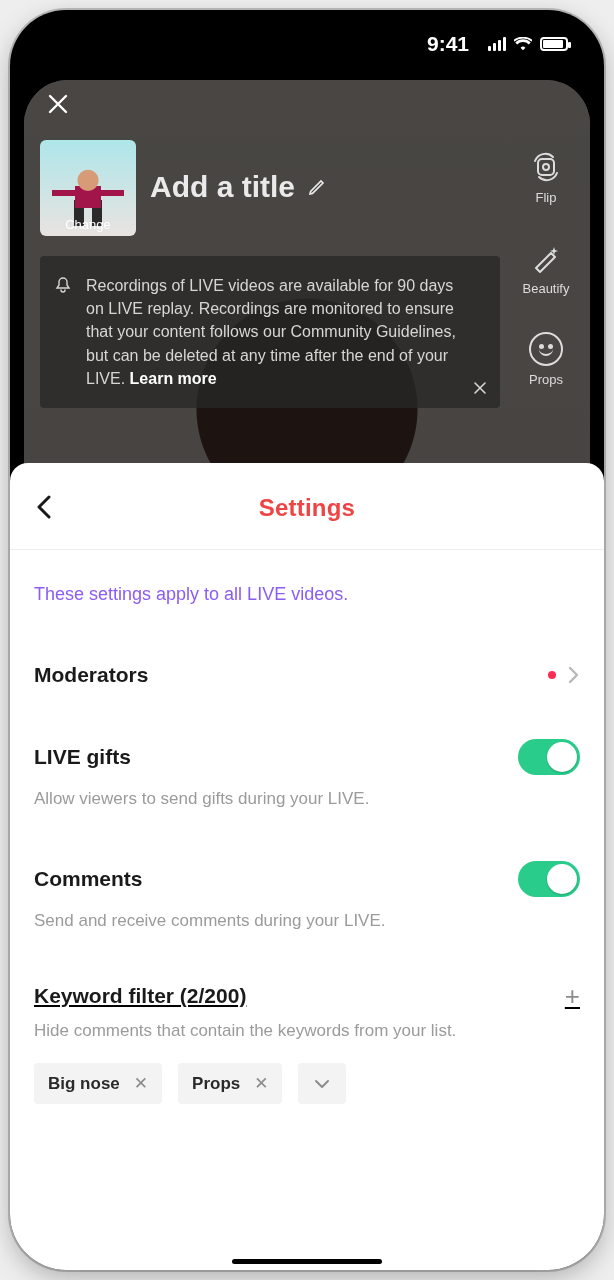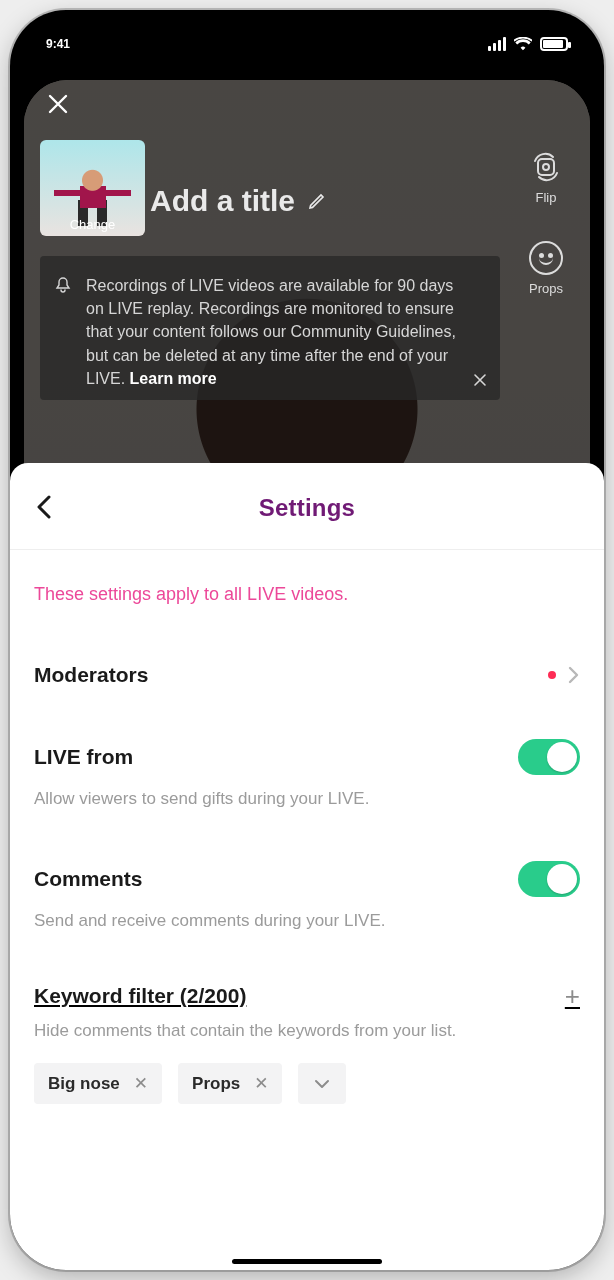--- a/index.html
+++ b/index.html
@@ -12,24 +12,24 @@
     background: #000;
     border-radius: 56px;
     box-shadow: 0 0 0 2px rgba(0,0,0,0.2), 0 8px 24px rgba(0,0,0,0.25);
     overflow: hidden;
   }
 
   
   .statusbar {
     position: absolute; left: 0; right: 0; top: 16px;
     height: 36px;
-    display: flex; align-items: center; justify-content: space-between;
+    display: flex; align-items: center; justify-content: flex-end;
     padding: 0 36px;
     color: #fff;
-    font-size: 12px; font-weight: 600;
+    font-size: 21px; font-weight: 600; gap: 19px;
   }
   .statusbar .icons { display: flex; align-items: center; gap: 8px; }
   .sig-bars { display: flex; align-items: flex-end; gap: 2px; height: 14px; }
   .sig-bars span { width: 3px; background: #fff; border-radius: 1px; }
   .sig-bars span:nth-child(1){height:5px}.sig-bars span:nth-child(2){height:8px}
   .sig-bars span:nth-child(3){height:11px}.sig-bars span:nth-child(4){height:14px}
   .battery { width: 28px; height: 14px; border: 2px solid #fff; border-radius: 4px; position: relative; }
   .battery::after { content:""; position:absolute; right:-5px; top:3px; width:3px; height:6px; background:#fff; border-radius:1px; }
   .battery i { display:block; width: 20px; height:8px; margin:1px; background:#fff; border-radius:1px; }
 
@@ -55,76 +55,76 @@
 
   
   .close-x {
     position:absolute; left:36px; top:82px;
     width:24px; height:24px; color:#fff;
   }
 
   
   .thumb {
     position:absolute; left:30px; top:130px;
-    width:105px; height:96px; border-radius:6px; overflow:hidden;
+    width:96px; height:96px; border-radius:6px; overflow:hidden;
     background: linear-gradient(#aee6ea,#e9e3e0);
     display:flex; align-items:flex-end; justify-content:center;
   }
   .thumb .yoga {
     position:absolute; inset:0;
     background:
       radial-gradient(circle at 50% 42%, #d79c77 0 10px, transparent 11px),
       linear-gradient(#a1154b,#a1154b) 50% 62%/26px 22px no-repeat,
       linear-gradient(#a1154b,#a1154b) 20% 55%/36px 6px no-repeat,
       linear-gradient(#a1154b,#a1154b) 80% 55%/36px 6px no-repeat,
       linear-gradient(#2a2a2a,#2a2a2a) 40% 86%/10px 26px no-repeat,
       linear-gradient(#2a2a2a,#2a2a2a) 60% 86%/10px 26px no-repeat;
   }
   .thumb .lbl { position:absolute; bottom:4px; left:0; right:0; text-align:center; color:#fff; font-size:13px; }
 
   
   .addtitle {
     position:absolute; left:140px; top:160px;
     color:#eaeaea; font-size:30px; font-weight:700;
-    display:flex; align-items:center; gap:12px;margin-top:14px;
+    display:flex; align-items:center; gap:12px;
   }
   .pencil { width:20px; height:20px; }
 
   
   .rcol { position:absolute; right:28px; top:140px; width:60px; color:#dcdcdc; text-align:center; font-size:13px; }
   .ritem { margin-bottom:36px; }
   .ritem svg, .ricon { display:block; margin:0 auto 6px; }
   .ricon { width:34px; height:34px; border:2px solid #dcdcdc; border-radius:50%; position:relative; }
   .ricon.smile::before { content:""; position:absolute; left:8px; top:10px; width:5px; height:5px; border-radius:50%; background:#dcdcdc; }
   .ricon.smile::after  { content:""; position:absolute; right:8px; top:10px; width:5px; height:5px; border-radius:50%; background:#dcdcdc; }
   .ricon.smile i { position:absolute; left:8px; right:8px; bottom:8px; height:8px; border-bottom:2px solid #dcdcdc; border-radius:0 0 10px 10px; }
 
   
   .infobox {
     position:absolute; left:30px; top:246px;
-    width:460px; padding:18px 44px 10px 46px;
+    width:460px; padding:18px 44px 18px 46px;
     background: rgba(40,40,40,0.78);
     border-radius:4px; color:#d6d6d6; font-size:16px; line-height:1.45;
   }
   .infobox .bell { position:absolute; left:14px; top:20px; }
   .infobox .x { position:absolute; right:12px; bottom:12px; width:16px; height:16px; }
   .infobox b { color:#fff; font-weight:700; }
 
   
   .sheet {
     position:absolute; left:0; right:0; top:453px; bottom:0;
     background:#fff; border-radius:18px 18px 0 0;
     padding: 28px 24px 0;
   }
   .sheet-head { display:flex; align-items:center; justify-content:center; position:relative; height:34px; }
   .sheet-head .back { position:absolute; left:0; top:2px; }
-  .sheet-title { font-size:24px; font-weight:800; color:#701a75; letter-spacing:0.2px; }
+  .sheet-title { font-size:24px; font-weight:800; color:#ef4444; letter-spacing:0.2px; }
   .rule { height:1px; background:#eee; margin:24px -24px 0; }
 
-  .hint { font-size:18px; color:#ec4899; padding:34px 0 6px; }
+  .hint { font-size:18px; color:#8b5cf6; padding:34px 0 6px; }
 
   .row { display:flex; align-items:center; justify-content:space-between; padding-top:52px; }
   .row .title { font-size:21px; font-weight:600; color:#1a1a1a; }
   .row .right { display:flex; align-items:center; gap:10px; color:#b8b8b8; }
   .row.moderators .dot { width:8px; height:8px; border-radius:50%; background:#fe2c55; }
   .sub { font-size:17px; color:#9b9b9b; padding-top:14px; }
 
   .toggle { position:relative; width:62px; height:36px; border-radius:18px; background:#29cc8b; }
   .toggle .knob { position:absolute; top:3px; right:3px; width:30px; height:30px; border-radius:50%; background:#fff; box-shadow:0 1px 2px rgba(0,0,0,0.2); }
 
@@ -184,20 +184,27 @@
   </div>
 
   <div class="rcol">
     <div class="ritem">
       <svg width="34" height="34" viewBox="0 0 34 34">
         <rect x="9" y="9" width="16" height="16" rx="4" stroke="#dcdcdc" stroke-width="2" fill="none"></rect>
         <circle cx="17" cy="17" r="3" stroke="#dcdcdc" stroke-width="2" fill="none"></circle>
         <path d="M6 11a11 11 0 0118-4M28 23a11 11 0 01-18 4" stroke="#dcdcdc" stroke-width="2" fill="none" stroke-linecap="round"></path>
       </svg>
       <span>Flip</span>
+    </div>
+    <div class="ritem">
+      <svg width="34" height="34" viewBox="0 0 34 34">
+        <path d="M7 27L22 12l4 4L11 31z" stroke="#dcdcdc" stroke-width="2" fill="none" stroke-linejoin="round"></path>
+        <path d="M25 6l1 3 3 1-3 1-1 3-1-3-3-1 3-1z" fill="#dcdcdc"></path>
+      </svg>
+      <span>Beautify</span>
     </div>
     <div class="ritem">
       <span class="ricon smile">
           <i></i>
         </span>
       <span>Props</span>
     </div>
   </div>
 
   <div class="infobox">
@@ -226,21 +233,21 @@
       <div class="title">Moderators</div>
       <div class="right">
         <span class="dot"></span>
         <svg width="14" height="20" viewBox="0 0 14 20">
           <path d="M4 3l7 7-7 7" stroke="#b8b8b8" stroke-width="2.4" fill="none" stroke-linecap="round" stroke-linejoin="round"></path>
         </svg>
       </div>
     </div>
 
     <div class="row">
-      <div class="title">LIVE from</div>
+      <div class="title">LIVE gifts</div>
       <div class="toggle">
           <div class="knob"></div>
         </div>
     </div>
     <div class="sub">Allow viewers to send gifts during your LIVE.</div>
 
     <div class="row">
       <div class="title">Comments</div>
       <div class="toggle">
           <div class="knob"></div>

